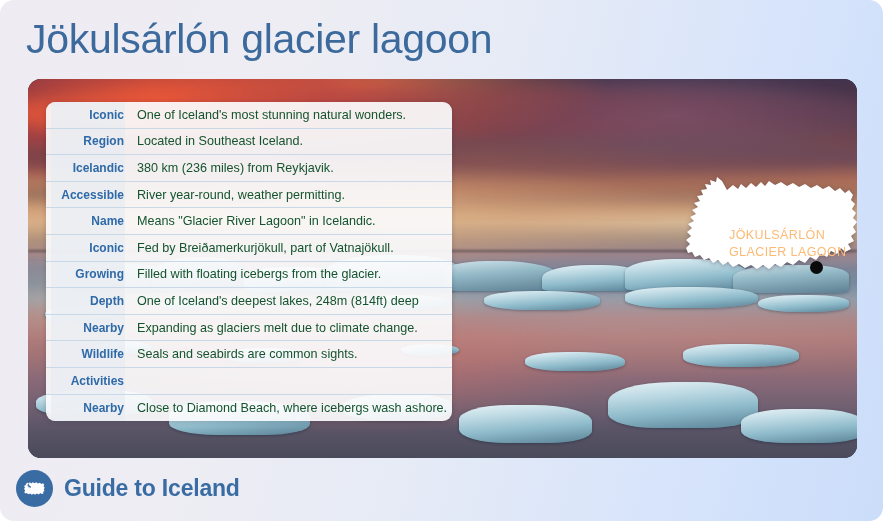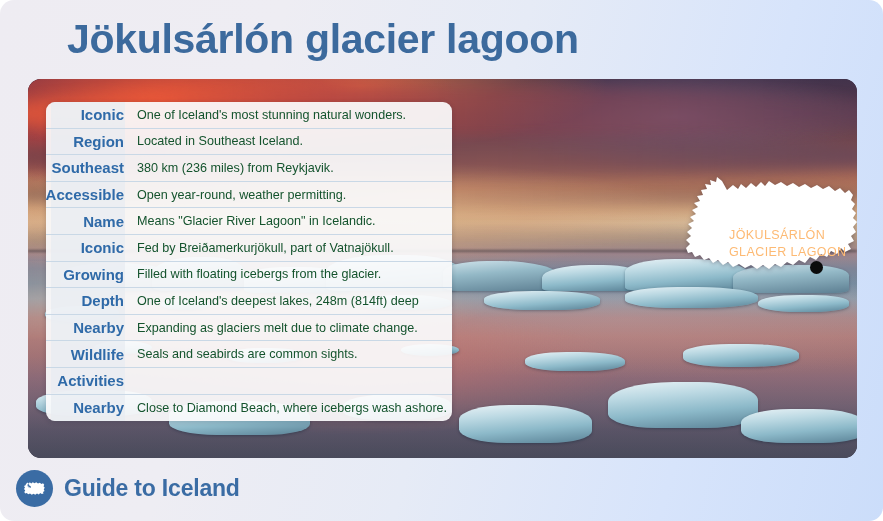--- a/index.html
+++ b/index.html
@@ -24,26 +24,25 @@
         #d7e4fb 78%,
         #cbddfa 100%);
   }
 
   
   #page-title {
     position: absolute;
     left: 26px;
     top: 8px;
     font-size: 41px;
-    font-weight: bold;
+    font-weight: normal;
     letter-spacing: -0.3px;
     color: #3c6a9d;
     line-height: 62px;
     white-space: nowrap;
-    margin-left: 41px;
   }
 
   
   #hero {
     position: absolute;
     left: 28px;
     top: 79px;
     width: 829px;
     height: 379px;
     border-radius: 13px;
@@ -168,21 +167,21 @@
   .fact-label {
     width: 74px;
     flex: 0 0 74px;
     margin-left: 5px;
     display: flex;
     align-items: center;
     justify-content: flex-end;
     padding-right: 1px;
     background: rgba(232,236,241,0.72);
     color: #2f6aa8;
-    font-size: 15px;
+    font-size: 12px;
     font-weight: bold;
     white-space: nowrap;
   }
   .fact-value {
     flex: 1;
     display: flex;
     align-items: center;
     padding-left: 12px;
     color: #14532d;
     font-size: 12.6px;
@@ -289,26 +288,26 @@
 
   <div class="fact-row">
         <div class="fact-label">Iconic</div>
         <div class="fact-value">One of Iceland's most stunning natural wonders.</div>
       </div>
       <div class="fact-row">
         <div class="fact-label">Region</div>
         <div class="fact-value">Located in Southeast Iceland.</div>
       </div>
       <div class="fact-row">
-        <div class="fact-label">Southeast</div>
+        <div class="fact-label">Icelandic</div>
         <div class="fact-value">380 km (236 miles) from Reykjavik.</div>
       </div>
       <div class="fact-row">
         <div class="fact-label">Accessible</div>
-        <div class="fact-value">Open year-round, weather permitting.</div>
+        <div class="fact-value">River year-round, weather permitting.</div>
       </div>
       <div class="fact-row">
         <div class="fact-label">Name</div>
         <div class="fact-value">Means "Glacier River Lagoon" in Icelandic.</div>
       </div>
       <div class="fact-row">
         <div class="fact-label">Iconic</div>
         <div class="fact-value">Fed by Breiðamerkurjökull, part of Vatnajökull.</div>
       </div>
       <div class="fact-row">

